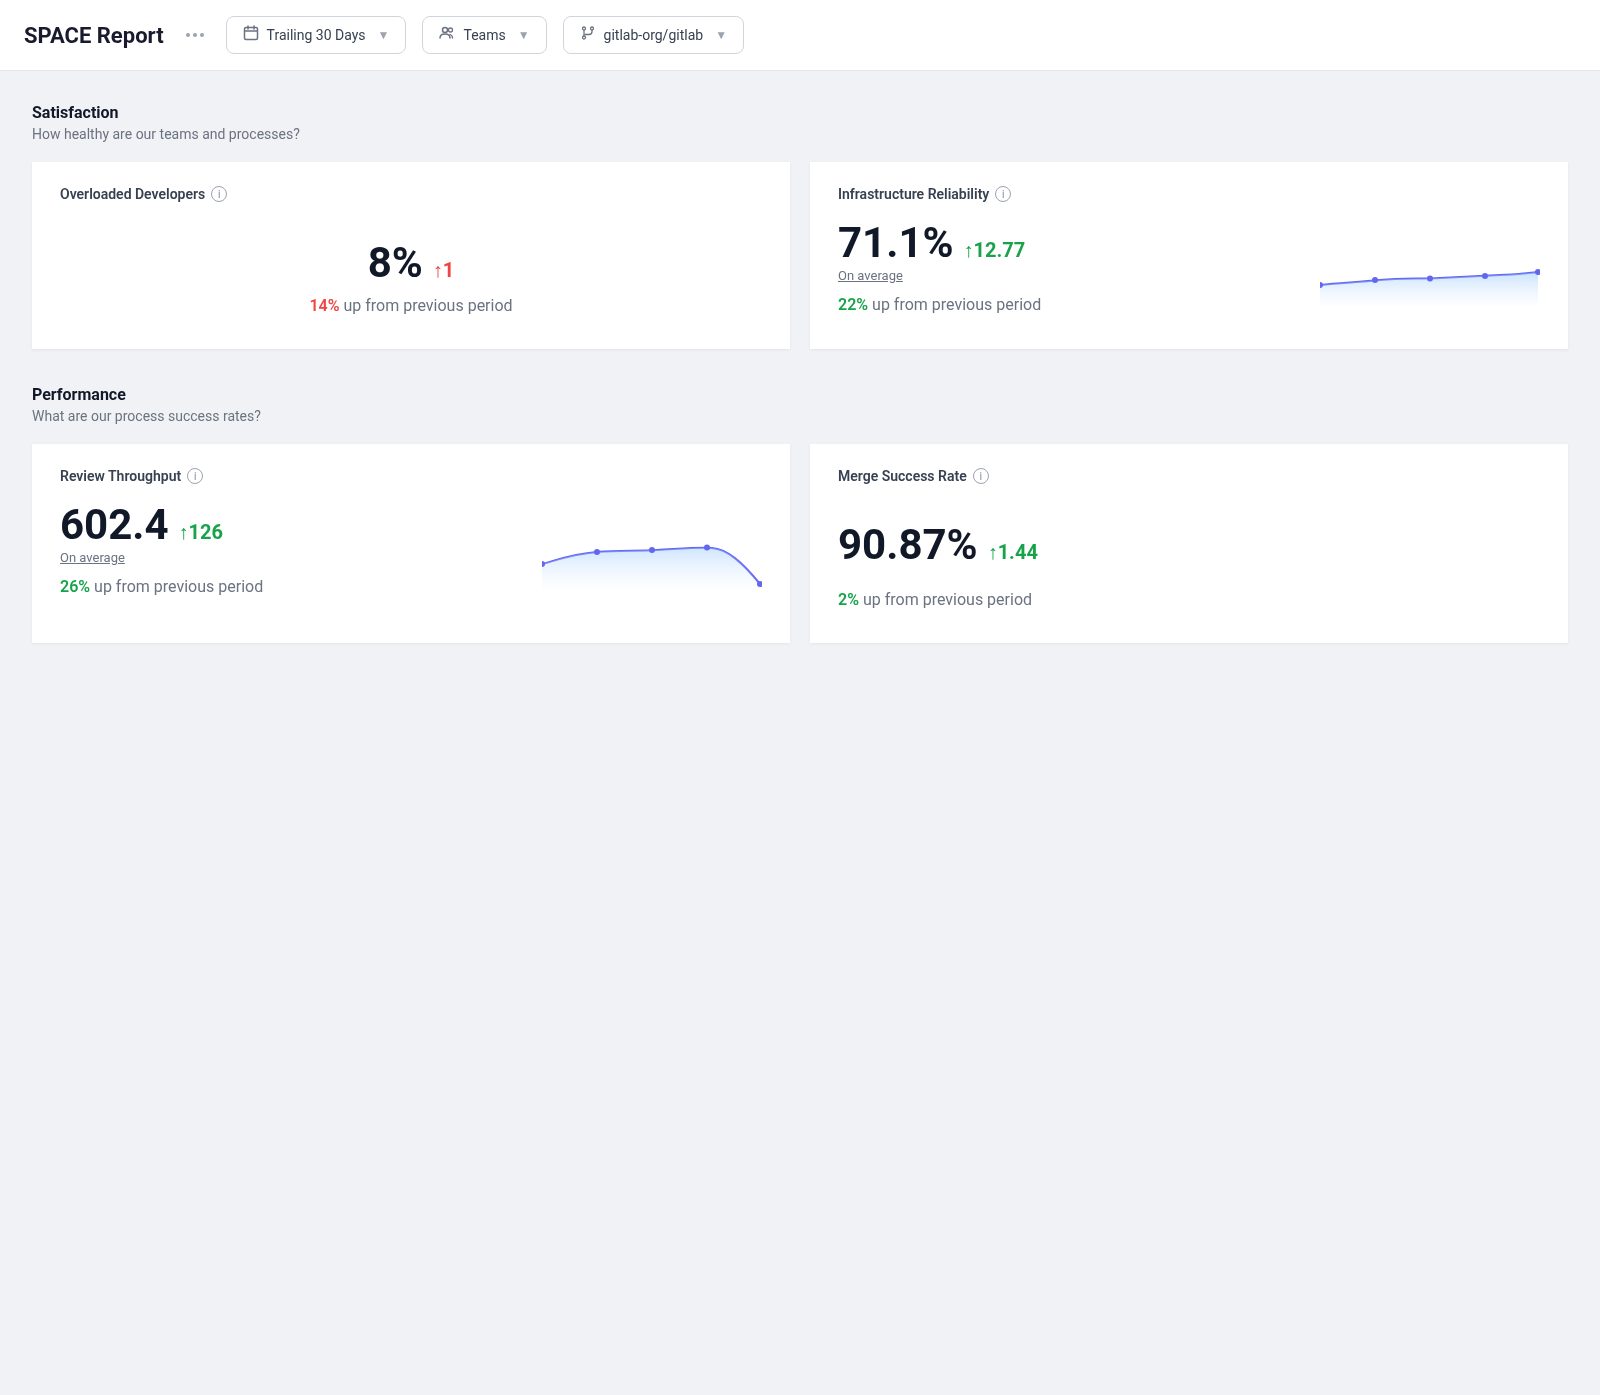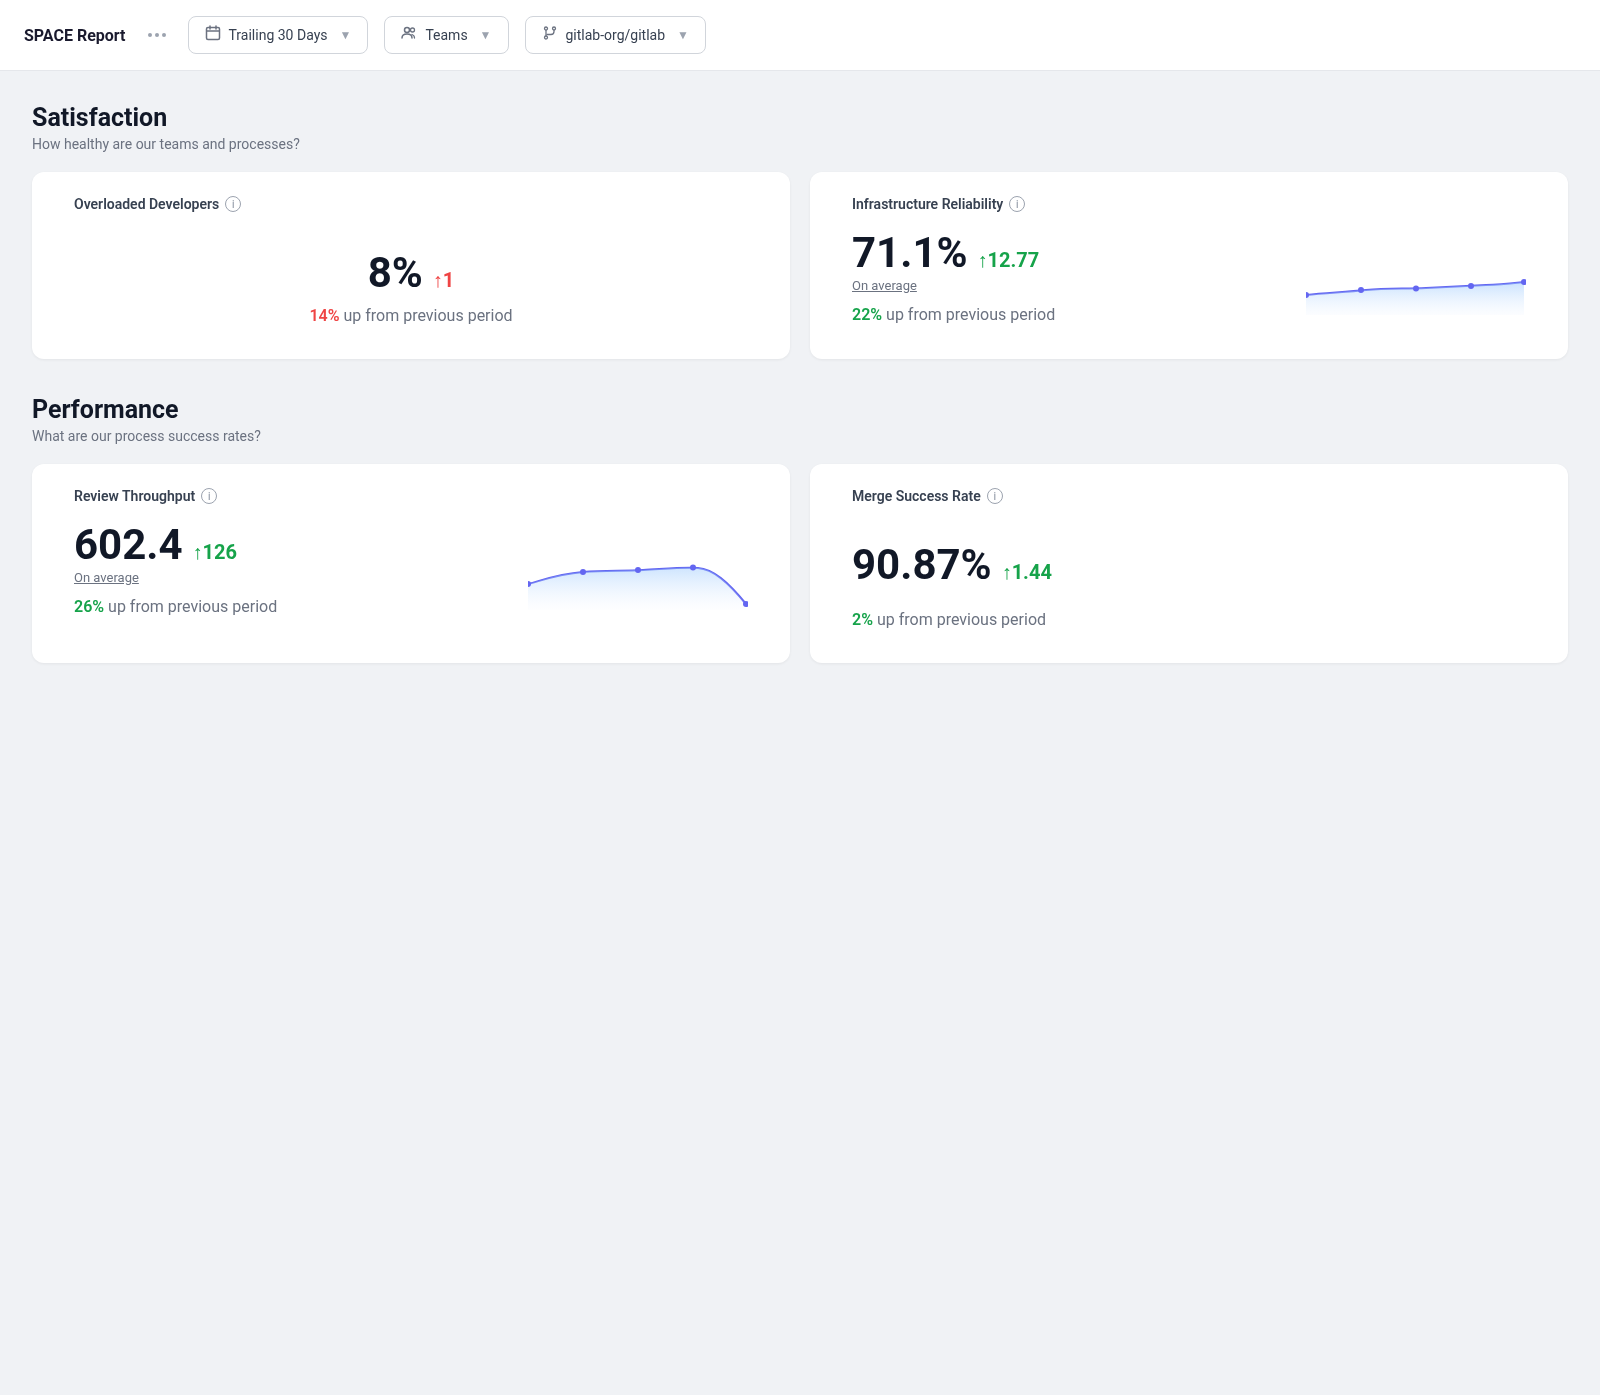--- a/index.html
+++ b/index.html
@@ -16,21 +16,21 @@
       padding: 16px 24px;
       display: flex;
       align-items: center;
       gap: 16px;
       border-bottom: 1px solid #e5e7eb;
       position: sticky;
       top: 0;
       z-index: 10;
     }
     .header-title {
-      font-size: 16px;
+      font-size: 22px;
       font-weight: 700;
       color: #1a1a2e;
       white-space: nowrap;
     }
     .header-menu-icon {
       color: #9ca3af;
       font-size: 18px;
       cursor: pointer;
       padding: 4px 6px;
       display: flex;
@@ -68,42 +68,42 @@
       margin-left: 4px;
     }
 
     
     .main-content {
       padding: 32px 32px;
       background: #f0f2f5;
     }
 
     .section-title {
-      font-size: 25px;
+      font-size: 16px;
       font-weight: 700;
       color: #111827;
       margin-bottom: 4px;
     }
     .section-subtitle {
       font-size: 14px;
       color: #6b7280;
       margin-bottom: 20px;
     }
 
     .cards-grid {
       display: grid;
       grid-template-columns: 1fr 1fr;
       gap: 20px;
       margin-bottom: 36px;
     }
 
     .card {
       background: #ffffff;
-      border-radius: 12px;
-      padding: 24px 42px;
+      border-radius: 0;
+      padding: 24px 28px;
       box-shadow: 0 1px 3px rgba(0,0,0,0.06);
     }
 
     .card-title {
       font-size: 14px;
       font-weight: 600;
       color: #374151;
       display: flex;
       align-items: center;
       gap: 6px;

